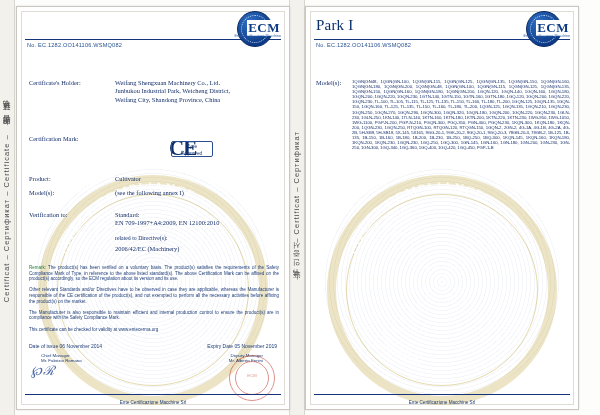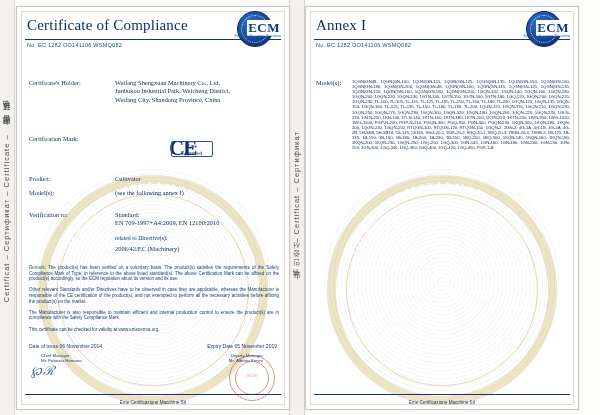--- a/index.html
+++ b/index.html
@@ -257,21 +257,20 @@
         <defs>
           <path id="c1top" d="M 16,106 A 90,90 0 0 1 196,106"></path>
           <path id="c1bot" d="M 20,106 A 86,86 0 0 0 192,106"></path>
         </defs>
         <text><textPath href="#c1top" startOffset="8%">SAFETY COMPLIANCE</textPath></text>
         <text><textPath href="#c1bot" startOffset="30%">MARK</textPath></text>
       </svg>
     </div>
 
     <div class="hdr">
-      <div class="hdr-title">Certificate of Compliance</div>
       <div class="hdr-rule"></div>
       <div class="hdr-no">No. EC.1282.OO141106.WSMQ082</div>
       <div class="ecm">
         <div class="ring"></div>
         <div class="ecmtxt">ECM</div>
         <div class="sub">Ente Certificazione Macchine</div>
       </div>
     </div>
 
     <div class="lbl" style="top:72px;">Certificate's Holder:</div>
@@ -338,21 +337,21 @@
         <defs>
           <path id="c2top" d="M 16,106 A 90,90 0 0 1 196,106"></path>
           <path id="c2bot" d="M 20,106 A 86,86 0 0 0 192,106"></path>
         </defs>
         <text><textPath href="#c2top" startOffset="8%">SAFETY COMPLIANCE</textPath></text>
         <text><textPath href="#c2bot" startOffset="26%">MARK</textPath></text>
       </svg>
     </div>
 
     <div class="hdr">
-      <div class="hdr-title">Annex I</div>
+      <div class="hdr-title">Park I</div>
       <div class="hdr-rule"></div>
       <div class="hdr-no">No. EC.1282.OO141106.WSMQ082</div>
       <div class="ecm">
         <div class="ring"></div>
         <div class="ecmtxt">ECM</div>
         <div class="sub">Ente Certificazione Macchine</div>
       </div>
     </div>
 
     <div class="models-lbl">Model(s):</div>

